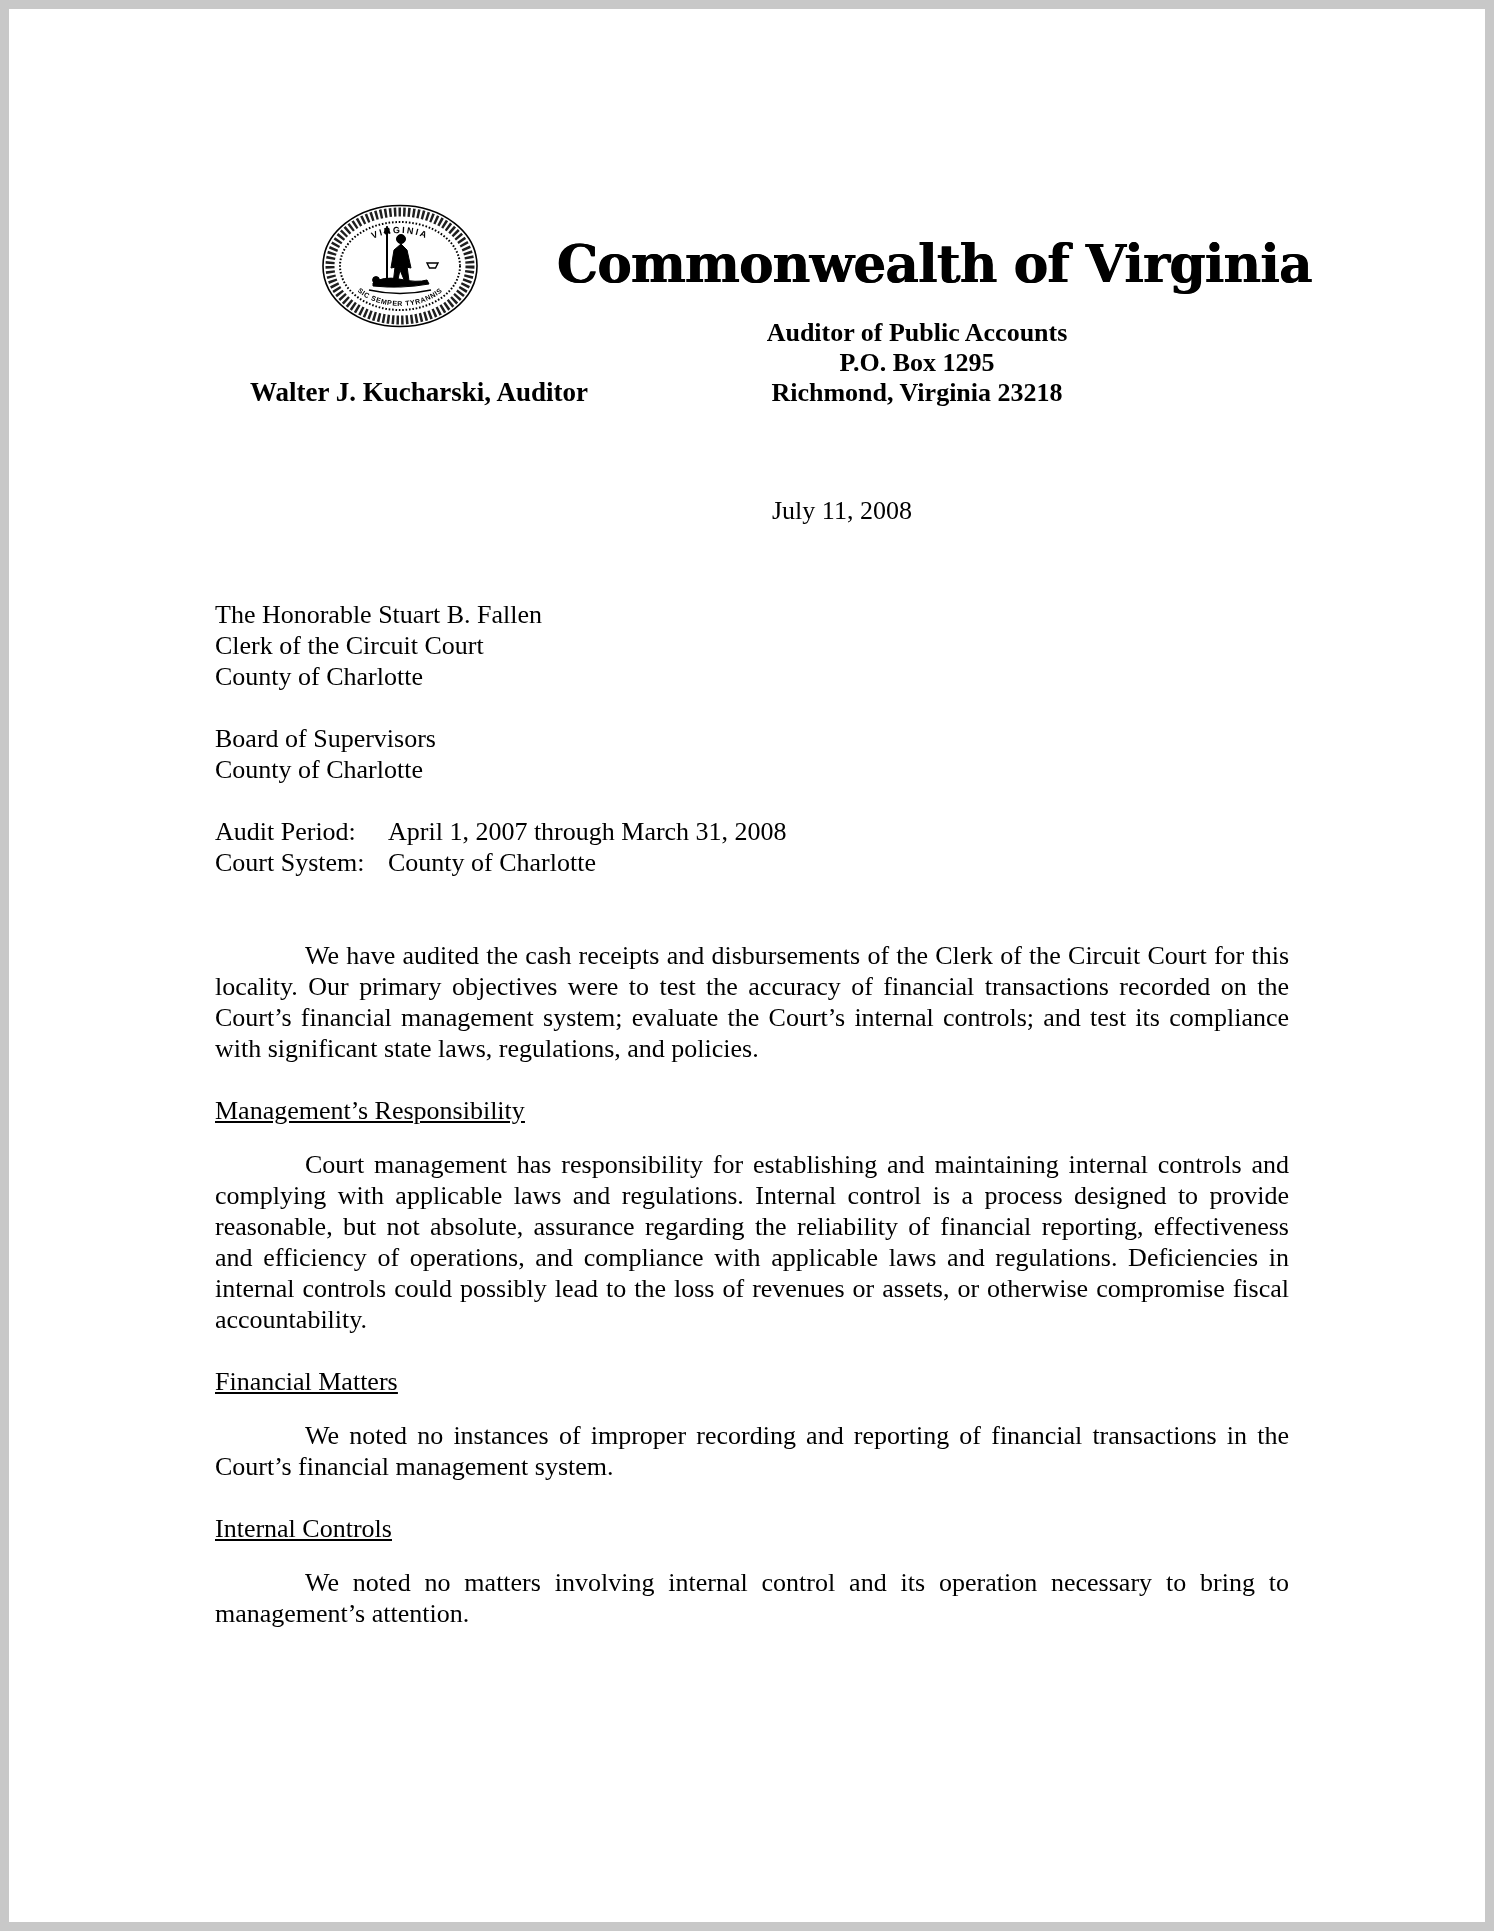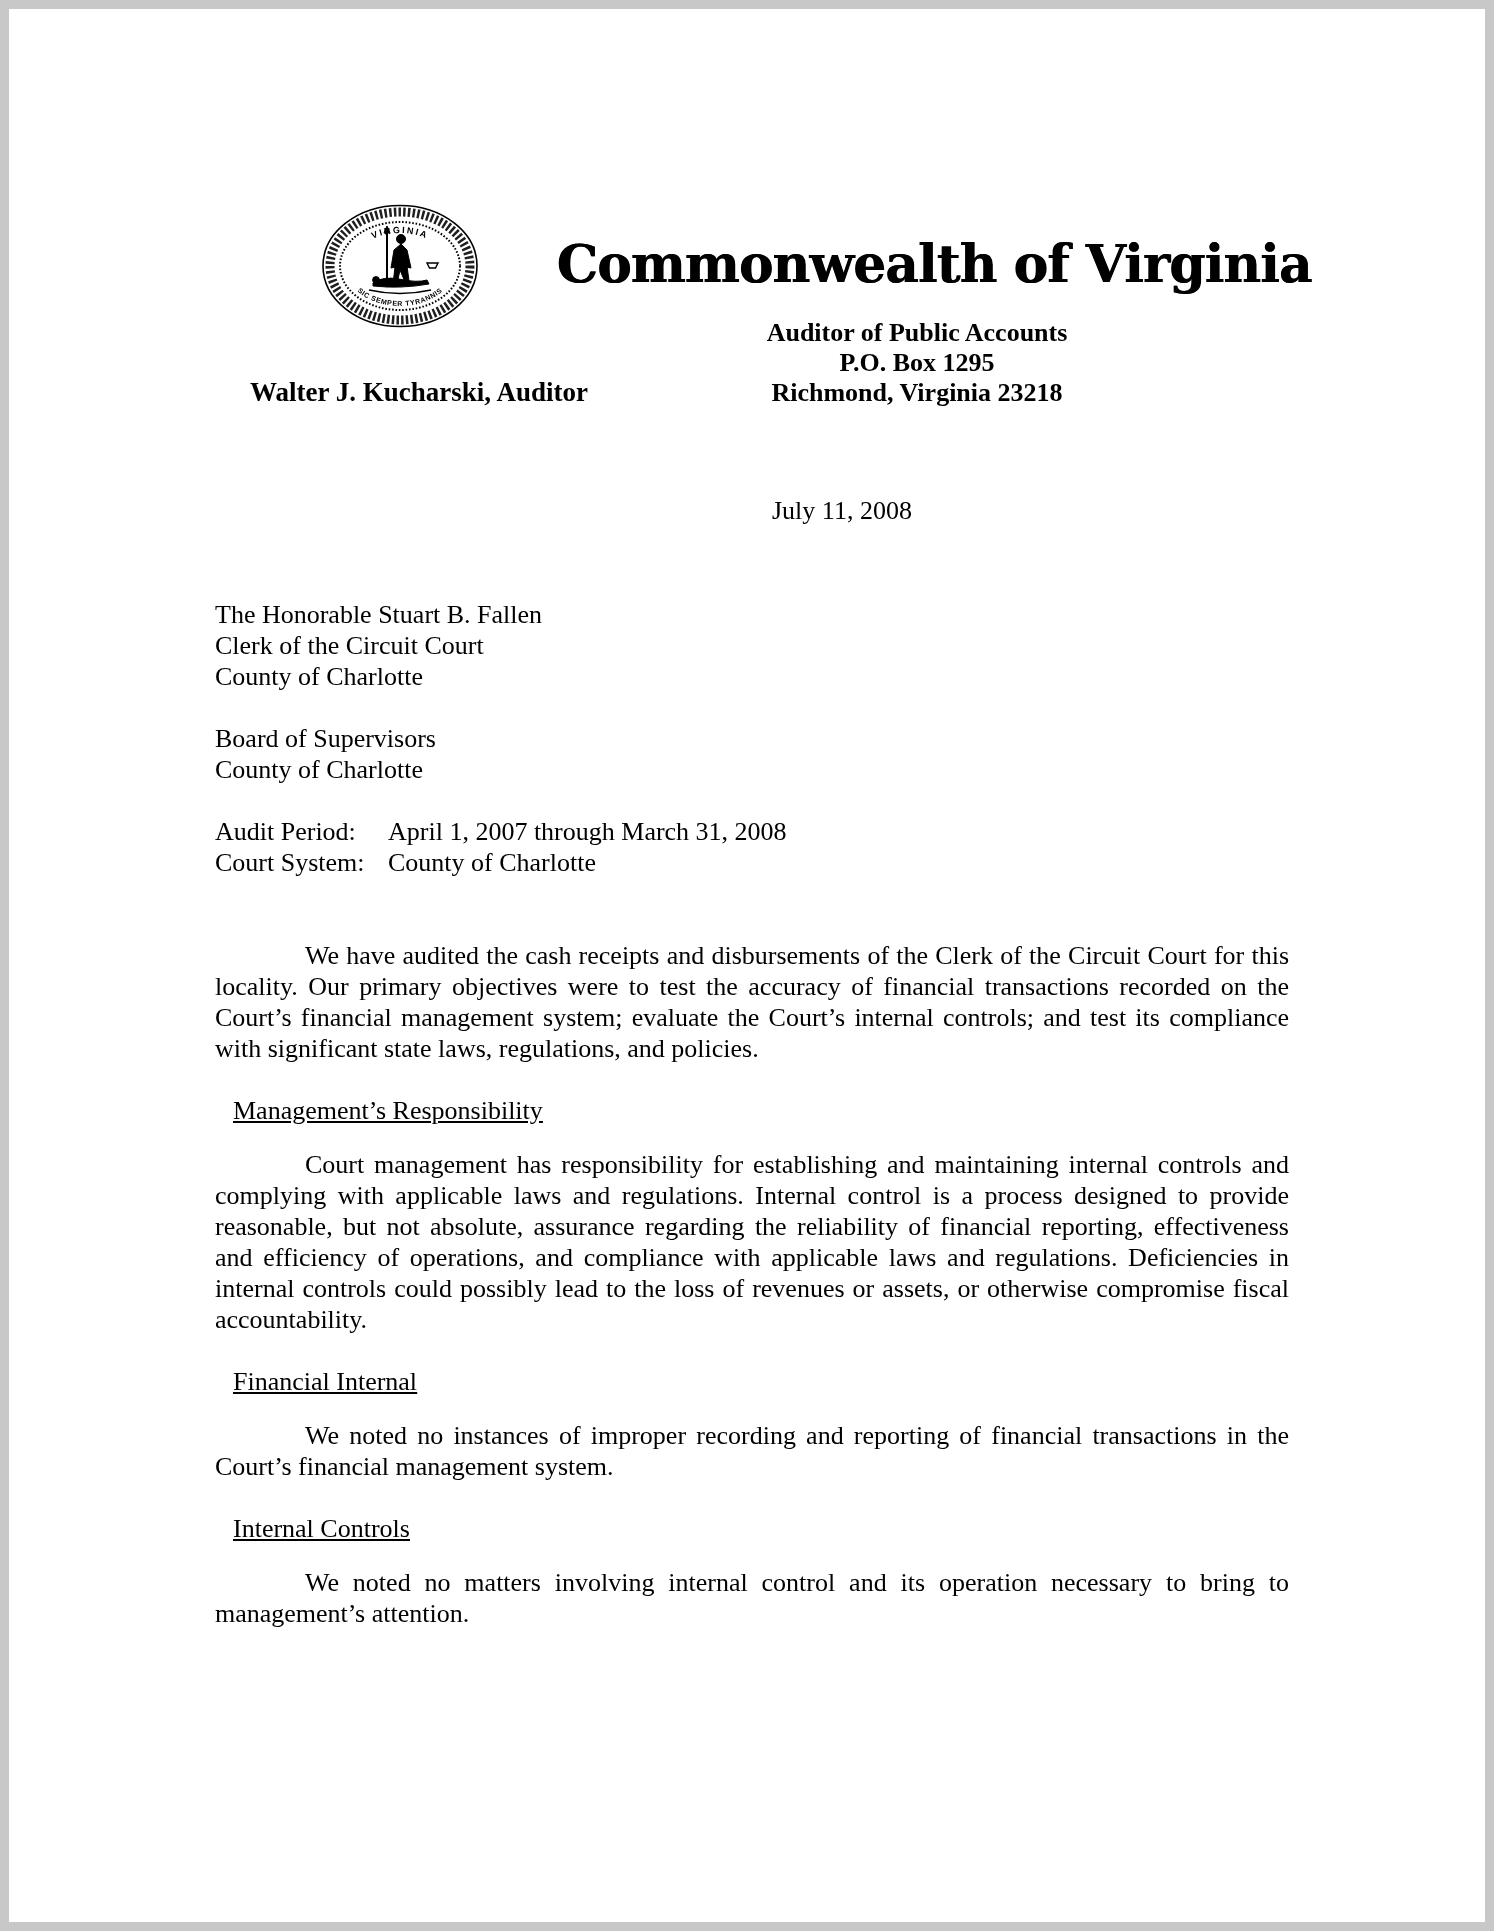--- a/index.html
+++ b/index.html
@@ -55,21 +55,21 @@
     margin: 23px 0 0 0;
     text-align: justify; text-indent: 90px;
   }
   .para.before-body { margin-top: 62px; }
   .heading {
     margin: 31px 0 0 0;
     font-size: 26px; font-weight: normal;
     text-decoration: underline;
     display: block;
   }
-  .heading span { text-decoration: underline; margin-left: 18px; }
+  .heading span { text-decoration: underline; }
   
   .seal svg { width: 100%; height: 100%; }
 </style>
 </head>
 <body>
 
 <div class="viewport">
   <div class="page">
 
     <div class="seal">
@@ -143,21 +143,21 @@
           <span class="ref-label">Court System:</span><span>County of Charlotte</span>
         </div>
       </div>
 
       <p class="para before-body">We have audited the cash receipts and disbursements of the Clerk of the Circuit Court for this locality.  Our primary objectives were to test the accuracy of financial transactions recorded on the Court’s financial management system; evaluate the Court’s internal controls; and test its compliance with significant state laws, regulations, and policies.</p>
 
       <div class="heading"><span>Management’s Responsibility</span></div>
 
       <p class="para">Court management has responsibility for establishing and maintaining internal controls and complying with applicable laws and regulations.  Internal control is a process designed to provide reasonable, but not absolute, assurance regarding the reliability of financial reporting, effectiveness and efficiency of operations, and compliance with applicable laws and regulations.  Deficiencies in internal controls could possibly lead to the loss of revenues or assets, or otherwise compromise fiscal accountability.</p>
 
-      <div class="heading"><span>Financial Internal</span></div>
+      <div class="heading"><span>Financial Matters</span></div>
 
       <p class="para">We noted no instances of improper recording and reporting of financial transactions in the Court’s financial management system.</p>
 
       <div class="heading"><span>Internal Controls</span></div>
 
       <p class="para">We noted no matters involving internal control and its operation necessary to bring to management’s attention.</p>
 
     </div>
   </div>
 </div>

